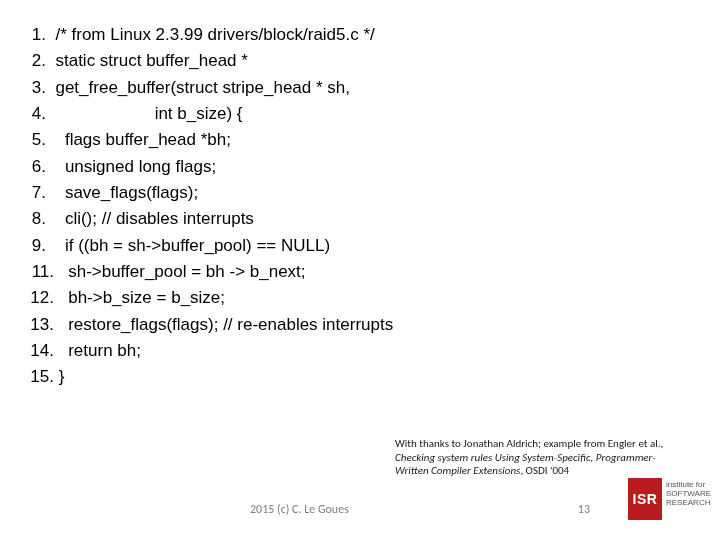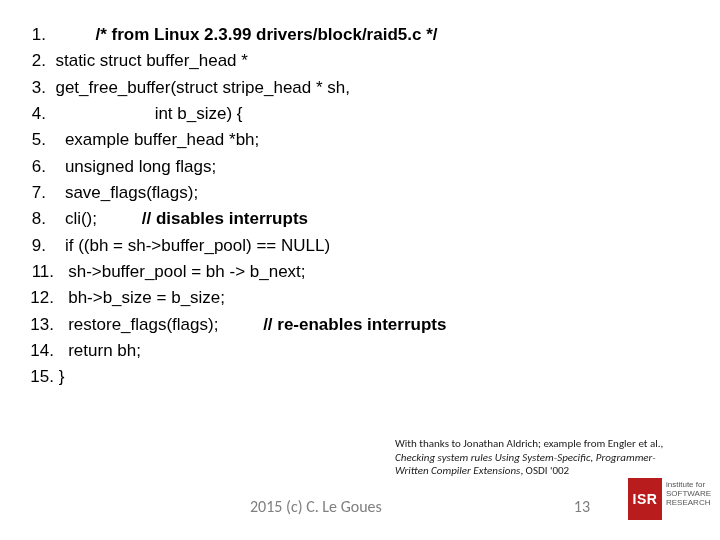--- a/index.html
+++ b/index.html
@@ -19,21 +19,21 @@
     width: 560px;
     font-size: 17px;
     line-height: 1.55;
     color: #000;
   }
   .code-line {
     white-space: pre;
   }
   .n { display:inline-block; width: 28px; text-align: right; }
   .n2 { display:inline-block; width: 36px; text-align: right; }
-  .bold { font-weight: bold; margin-left: 40px; }
+  .bold { font-weight: normal; }
   .credit {
     position: absolute;
     right: 45px;
     bottom: 62px;
     width: 280px;
     font-size: 11px;
     line-height: 1.25;
     color: #1a1a1a;
     font-family: Calibri, Arial, sans-serif;
   }
@@ -42,29 +42,29 @@
     position: absolute;
     left: 0;
     bottom: 18px;
     width: 720px;
     height: 40px;
   }
   .copyright {
     position: absolute;
     left: 250px;
     bottom: 6px;
-    font-size: 16px;
+    font-size: 12px;
     color: #7f7f7f;
     font-family: Calibri, Arial, sans-serif;
   }
   .pagenum {
     position: absolute;
     right: 130px;
     bottom: 6px;
-    font-size: 16px;
+    font-size: 12px;
     color: #7f7f7f;
     font-family: Calibri, Arial, sans-serif;
   }
   .logo {
     position: absolute;
     right: 14px;
     bottom: 2px;
     width: 78px;
     height: 42px;
   }
@@ -93,34 +93,34 @@
   }
 </style>
 </head>
 <body>
 
 <div class="code-area">
     <div class="code-line"><span class="n">1.</span>  <span class="bold">/* from Linux 2.3.99 drivers/block/raid5.c */</span></div>
     <div class="code-line"><span class="n">2.</span>  <span>static struct buffer_head *</span></div>
     <div class="code-line"><span class="n">3.</span>  <span>get_free_buffer(struct stripe_head * sh,</span></div>
     <div class="code-line"><span class="n">4.</span>                       <span>int b_size) {</span></div>
-    <div class="code-line"><span class="n">5.</span>    <span>example buffer_head *bh;</span></div>
+    <div class="code-line"><span class="n">5.</span>    <span>flags buffer_head *bh;</span></div>
     <div class="code-line"><span class="n">6.</span>    <span>unsigned long flags;</span></div>
     <div class="code-line"><span class="n">7.</span>    <span>save_flags(flags);</span></div>
     <div class="code-line"><span class="n">8.</span>    <span>cli(); </span><span class="bold">// disables interrupts</span></div>
     <div class="code-line"><span class="n">9.</span>    <span>if </span><span>((bh = sh-&gt;buffer_pool) == NULL)</span></div>
     <div class="code-line"><span class="n2">11.</span>   <span>sh-&gt;buffer_pool = bh -&gt; b_next;</span></div>
     <div class="code-line"><span class="n2">12.</span>   <span>bh-&gt;b_size = b_size;</span></div>
     <div class="code-line"><span class="n2">13.</span>   <span>restore_flags(flags); </span><span class="bold">// re-enables interrupts</span></div>
     <div class="code-line"><span class="n2">14.</span>   <span>return </span><span>bh;</span></div>
     <div class="code-line"><span class="n2">15.</span> <span>}</span></div>
   </div>
 
 <div class="credit">
-  <span>With thanks to Jonathan Aldrich; example from Engler et al., </span><span class="ital">Checking system rules Using System-Specific, Programmer-Written Compiler Extensions</span><span>, OSDI '002</span>
+  <span>With thanks to Jonathan Aldrich; example from Engler et al., </span><span class="ital">Checking system rules Using System-Specific, Programmer-Written Compiler Extensions</span><span>, OSDI '004</span>
 </div>
 
 <div class="footer">
   <div class="copyright">2015 (c) C. Le Goues</div>
   <div class="pagenum">13</div>
   <div class="logo">
     <div class="logo-badge">ISR</div>
     <div class="logo-text">
       <span>institute for</span><br>
       <span>SOFTWARE</span><br>

